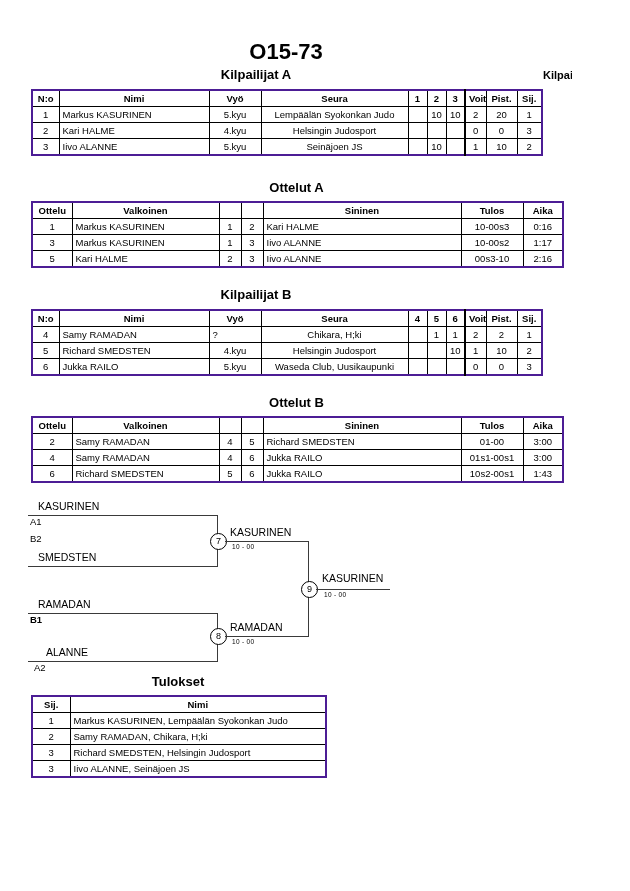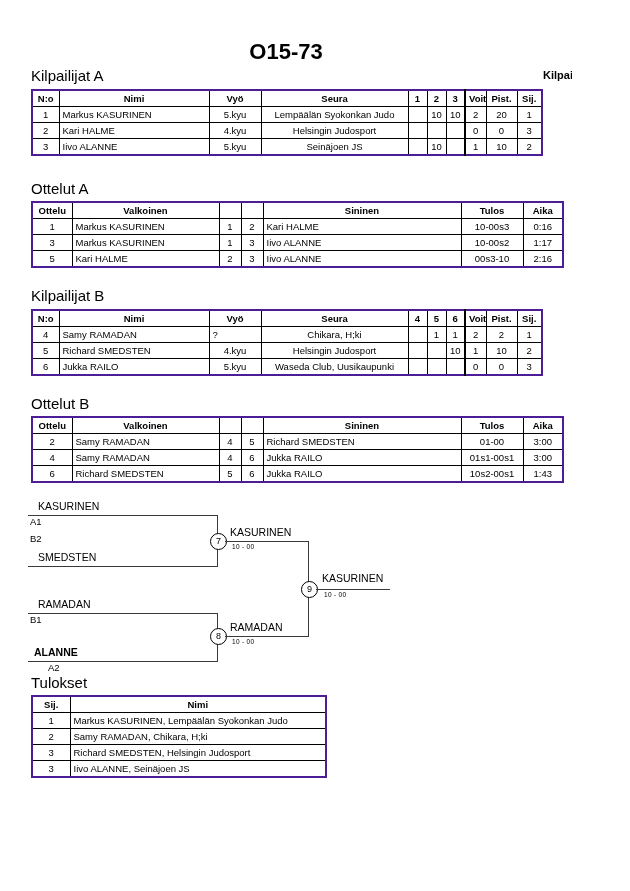--- a/index.html
+++ b/index.html
@@ -39,23 +39,23 @@
   #entry-count {
     left: 543px;
     top: 69px;
     font-size: 11px;
     font-weight: bold;
     white-space: nowrap;
   }
 
   
   .section-caption {
-    font-size: 15px;
-    font-weight: normal;
-    text-align: left;
+    font-size: 13px;
+    font-weight: bold;
+    text-align: center;
     white-space: nowrap;
   }
 
   
   table.grid {
     position: absolute;
     border-collapse: collapse;
     font-size: 9.5px;
     table-layout: fixed;
     background: #fff;
@@ -390,25 +390,25 @@
 
     <div class="bk-line v" style="left:217px; top:515px; height:52px;"></div>
 
     <div class="bk-circle" style="left:210px; top:533px;">7</div>
     <div class="bk-name" style="left:230px; top:526px;">KASURINEN</div>
     <div class="bk-line h" style="left:225px; top:541px; width:84px;"></div>
     <div class="bk-score" style="left:232px; top:543px;">10 - 00</div>
 
     <div class="bk-name" style="left:38px; top:598px;">RAMADAN</div>
     <div class="bk-line h" style="left:28px; top:613px; width:190px;"></div>
-    <div class="bk-seed" style="left:30px; top:614px;">B1</div>
-
-    <div class="bk-name" style="left:34px; top:646px;font-weight:bold;">ALANNE</div>
+    <div class="bk-seed" style="left:30px; top:614px;font-weight:bold;">B1</div>
+
+    <div class="bk-name" style="left:46px; top:646px;">ALANNE</div>
     <div class="bk-line h" style="left:28px; top:661px; width:190px;"></div>
-    <div class="bk-seed" style="left:48px; top:662px;text-align:right;">A2</div>
+    <div class="bk-seed" style="left:34px; top:662px;text-align:right;">A2</div>
 
     <div class="bk-line v" style="left:217px; top:613px; height:49px;"></div>
 
     <div class="bk-circle" style="left:210px; top:628px;">8</div>
     <div class="bk-name" style="left:230px; top:621px;">RAMADAN</div>
     <div class="bk-line h" style="left:225px; top:636px; width:84px;"></div>
     <div class="bk-score" style="left:232px; top:638px;">10 - 00</div>
 
     <div class="bk-line v" style="left:308px; top:541px; height:96px;"></div>
 

